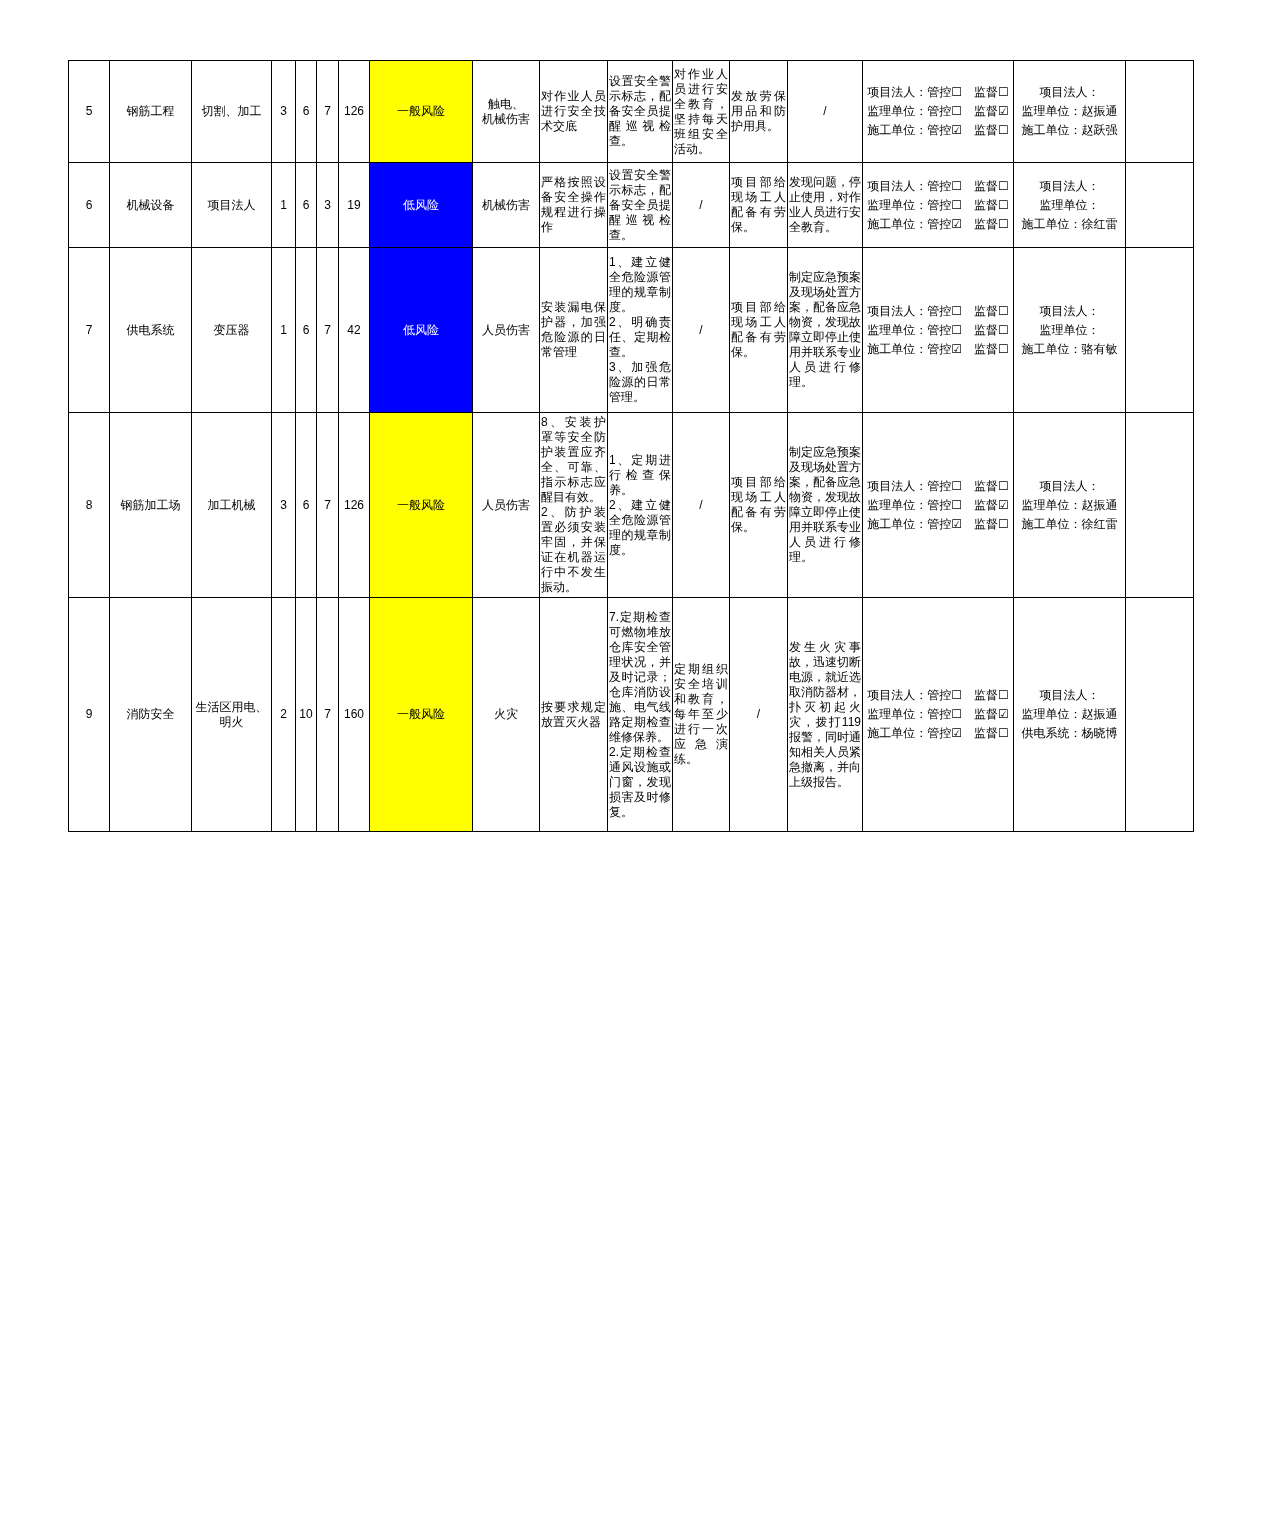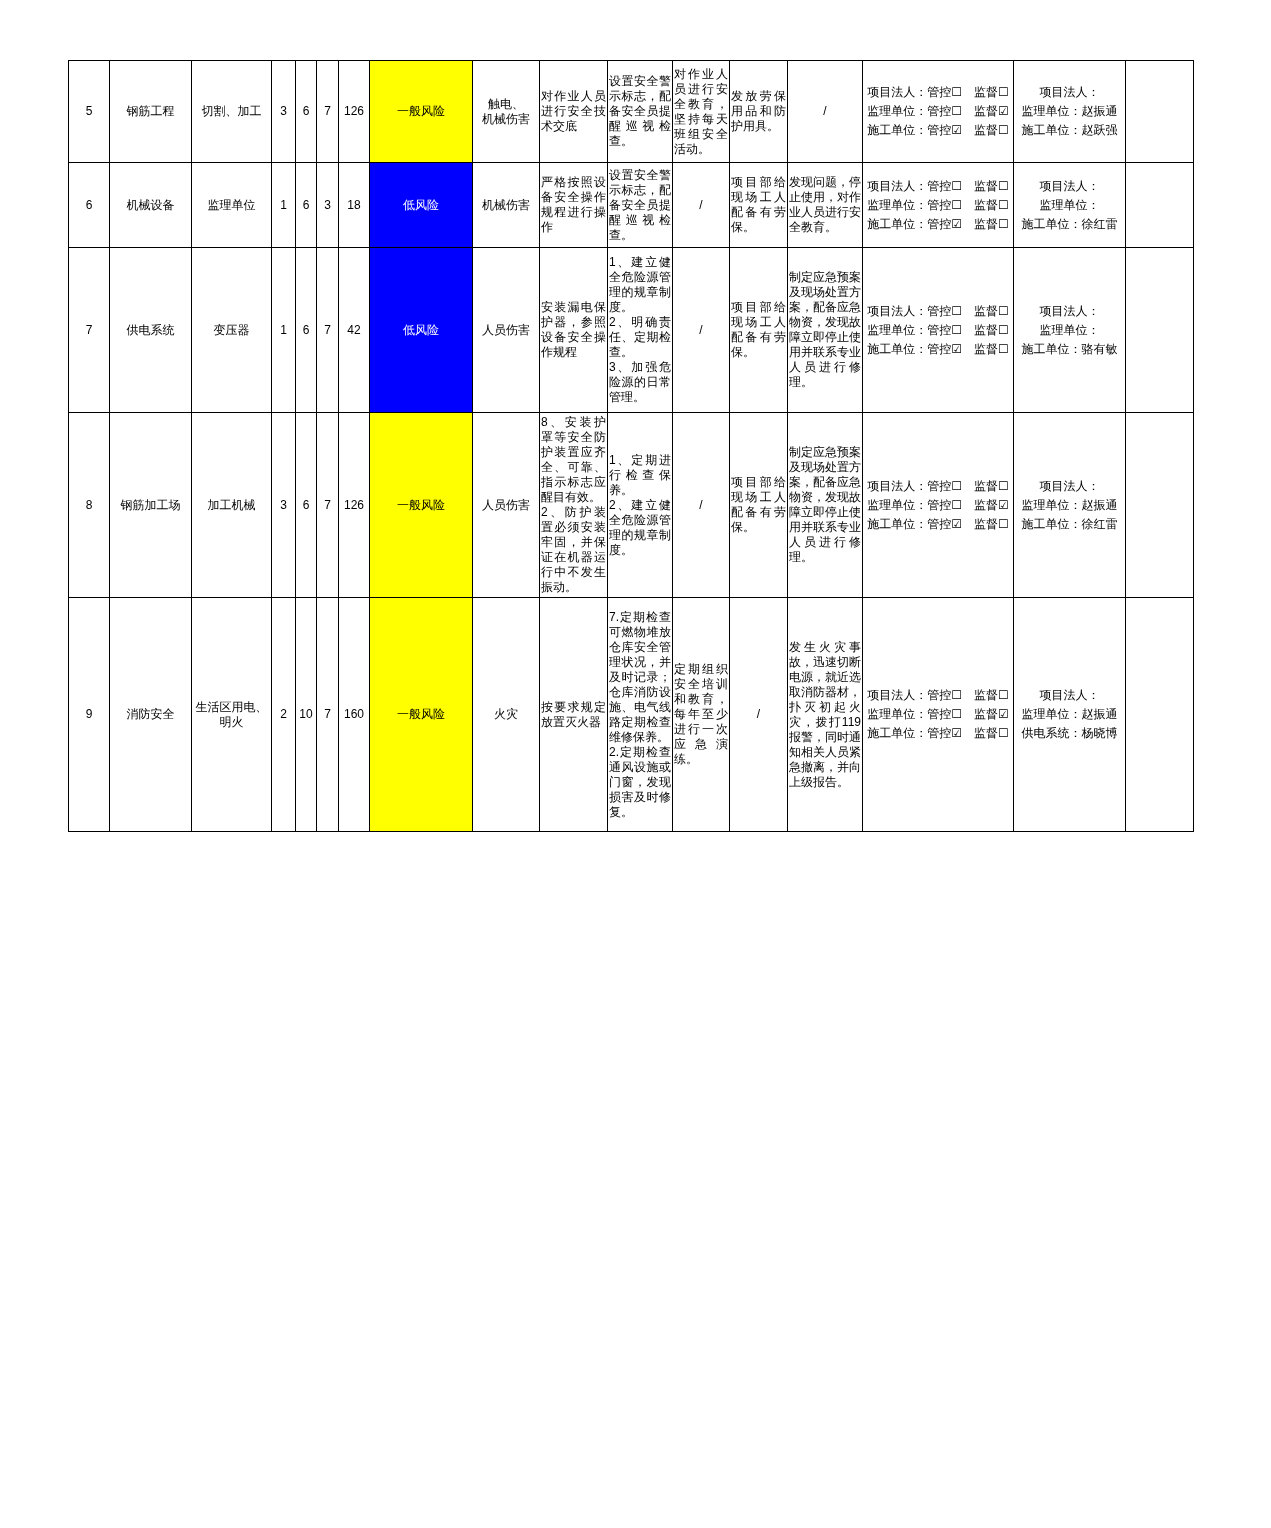--- a/index.html
+++ b/index.html
@@ -118,25 +118,25 @@
           <div class="person-line">项目法人：</div>
           <div class="person-line">监理单位：赵振通</div>
           <div class="person-line">施工单位：赵跃强</div>
         </td>
         <td class="ctr"></td>
       </tr>
 
       <tr style="height:85px">
         <td class="ctr">6</td>
         <td class="ctr">机械设备</td>
-        <td class="ctr">监理单位</td>
+        <td class="ctr">项目法人</td>
         <td class="ctr">1</td>
         <td class="ctr">6</td>
         <td class="ctr">3</td>
-        <td class="ctr">18</td>
+        <td class="ctr">19</td>
         <td class="ctr risk-cell" style="background: rgb(0, 0, 255); color: rgb(255, 255, 255);">低风险</td>
         <td class="ctr">机械伤害</td>
         <td class="m">严格按照设备安全操作规程进行操作</td>
         <td class="m">设置安全警示标志，配备安全员提醒巡视检查。</td>
         <td class="m slash">/</td>
         <td class="m">项目部给现场工人配备有劳保。</td>
         <td class="m">发现问题，停止使用，对作业人员进行安全教育。</td>
         <td class="resp">
           <div class="resp-line">项目法人：管控☐　监督☐</div>
           <div class="resp-line">监理单位：管控☐　监督☐</div>
@@ -153,21 +153,21 @@
       <tr style="height:165px">
         <td class="ctr">7</td>
         <td class="ctr">供电系统</td>
         <td class="ctr">变压器</td>
         <td class="ctr">1</td>
         <td class="ctr">6</td>
         <td class="ctr">7</td>
         <td class="ctr">42</td>
         <td class="ctr risk-cell" style="background: rgb(0, 0, 255); color: rgb(255, 255, 255);">低风险</td>
         <td class="ctr">人员伤害</td>
-        <td class="m">安装漏电保护器，参照设备安全操作规程</td>
+        <td class="m">安装漏电保护器，加强危险源的日常管理</td>
         <td class="m">1、建立健全危险源管理的规章制度。
 2、明确责任、定期检查。
 3、加强危险源的日常管理。</td>
         <td class="m slash">/</td>
         <td class="m">项目部给现场工人配备有劳保。</td>
         <td class="m">制定应急预案及现场处置方案，配备应急物资，发现故障立即停止使用并联系专业人员进行修理。</td>
         <td class="resp">
           <div class="resp-line">项目法人：管控☐　监督☐</div>
           <div class="resp-line">监理单位：管控☐　监督☐</div>
           <div class="resp-line">施工单位：管控☑　监督☐</div>

